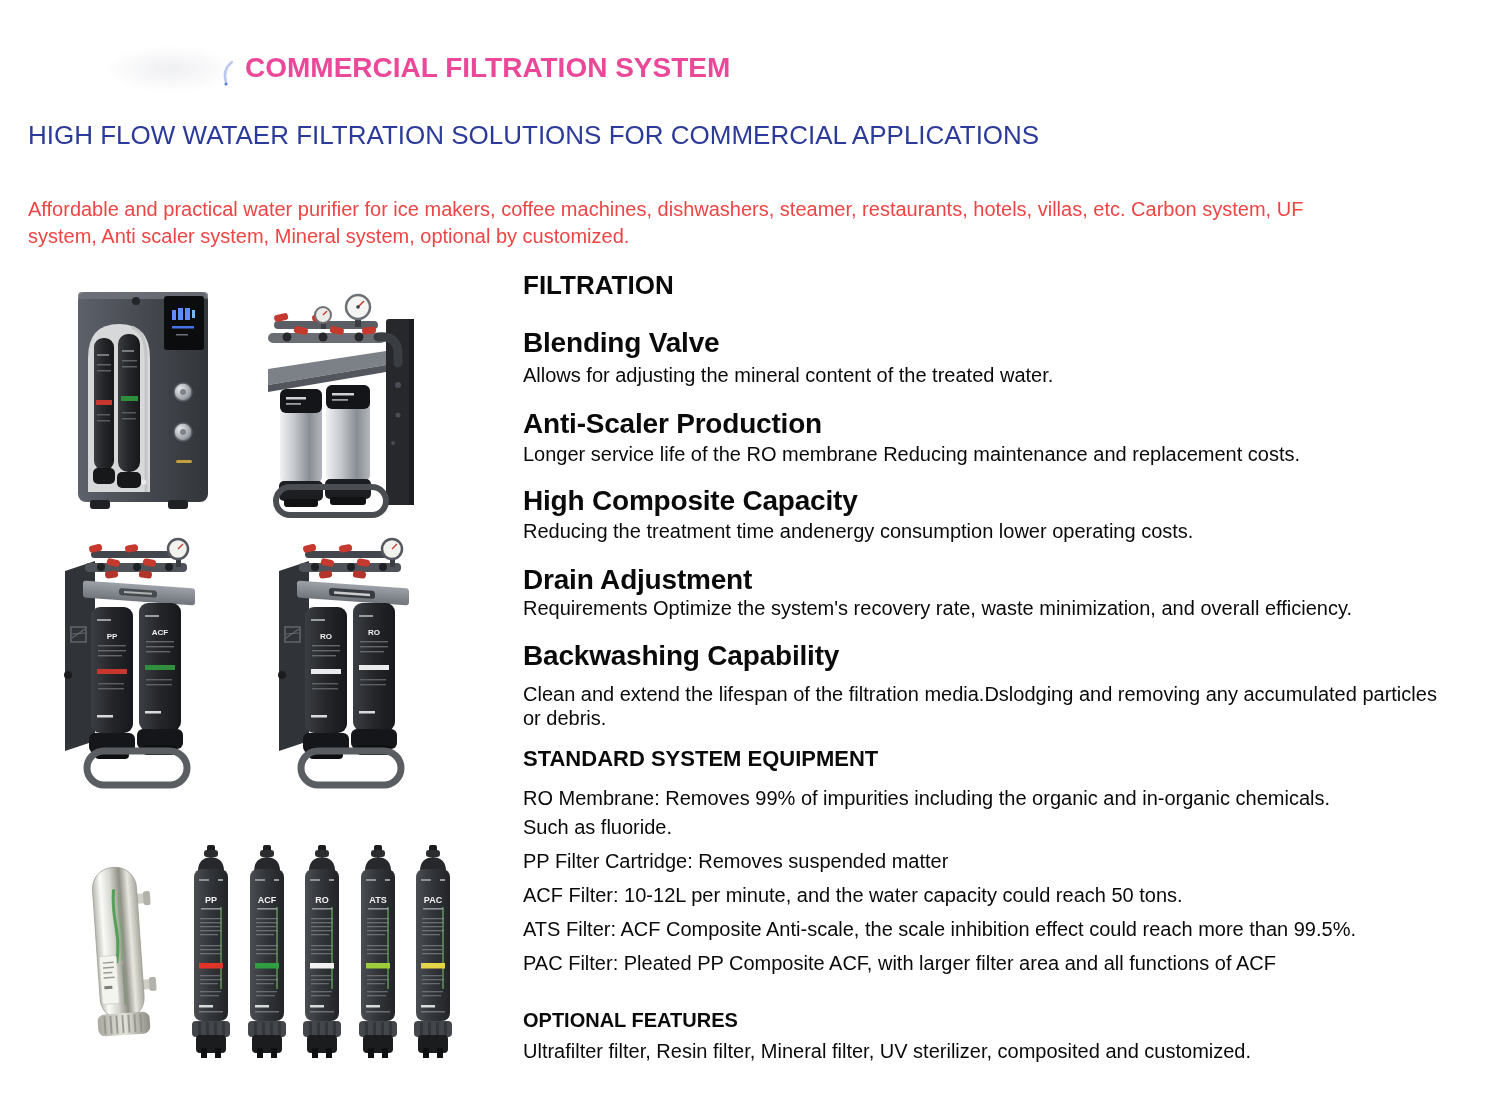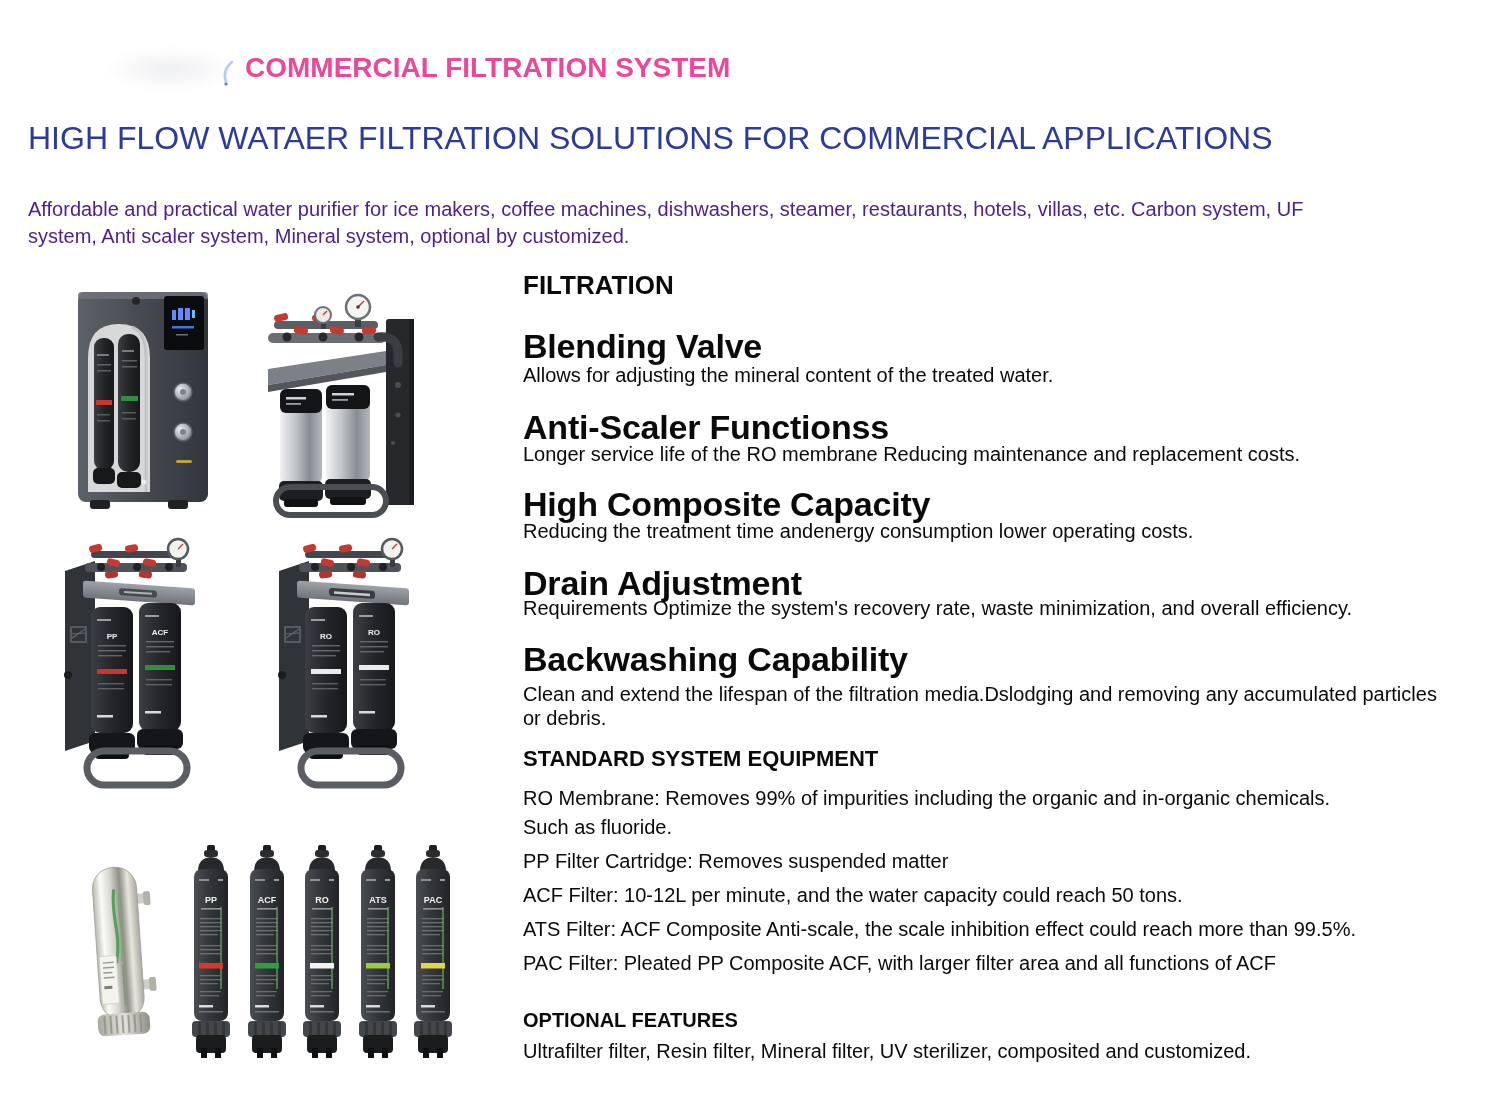--- a/index.html
+++ b/index.html
@@ -11,29 +11,29 @@
   
   .watermark{
     left:103px;top:46px;width:135px;height:46px;border-radius:50%;
     background:radial-gradient(closest-side, rgba(208,210,218,0.35), rgba(255,255,255,0));
     filter:blur(2px);
   }
   .title{
     left:245px;top:52px;font-size:28px;font-weight:bold;color:#ec4899;letter-spacing:0px;white-space:nowrap;
   }
   .subtitle{
-    left:28px;top:120px;font-size:32px;color:#2c3b99;white-space:nowrap;
+    left:28px;top:120px;font-size:26px;color:#2c3b99;white-space:nowrap;
   }
   .intro{
-    left:28px;top:196px;width:1462px;font-size:20px;line-height:27px;color:#4c1d95;white-space:pre-line;
+    left:28px;top:196px;width:1462px;font-size:20px;line-height:27px;color:#ef4444;white-space:pre-line;
   }
   
   .rc{left:523px;width:960px;}
   .h-main{font-size:26px;font-weight:bold;white-space:nowrap;}
-  .h-sec{font-size:34px;font-weight:bold;white-space:nowrap;letter-spacing:-0.2px;}
+  .h-sec{font-size:28px;font-weight:bold;white-space:nowrap;letter-spacing:-0.2px;}
   .h-sub{font-size:22px;font-weight:bold;white-space:nowrap;}
   .h-opt{font-size:20px;font-weight:bold;white-space:nowrap;}
   .body-txt{font-size:20px;line-height:24px;white-space:pre-line;}
   .equip-txt{font-size:20px;line-height:29px;white-space:pre-line;}
   
   .img{position:absolute;}
   svg text{font-family:"Liberation Sans", sans-serif;}
 </style>
 </head>
 <body>
@@ -47,21 +47,21 @@
 <div class="abs title">COMMERCIAL FILTRATION SYSTEM</div>
 <div class="abs subtitle">HIGH FLOW WATAER FILTRATION SOLUTIONS FOR COMMERCIAL APPLICATIONS</div>
 <div class="abs intro">Affordable and practical water purifier for ice makers, coffee machines, dishwashers, steamer, restaurants, hotels, villas, etc. Carbon system, UF
 system, Anti scaler system, Mineral system, optional by customized.</div>
 
 <div class="abs rc h-main" style="top:270px;">FILTRATION</div>
 
 <div class="abs rc h-sec" style="top:327px;">Blending Valve</div>
 <div class="abs rc body-txt" style="top:363px;">Allows for adjusting the mineral content of the treated water.</div>
 
-<div class="abs rc h-sec" style="top:408px;">Anti-Scaler Functionss</div>
+<div class="abs rc h-sec" style="top:408px;">Anti-Scaler Production</div>
 <div class="abs rc body-txt" style="top:442px;">Longer service life of the RO membrane Reducing maintenance and replacement costs.</div>
 
 <div class="abs rc h-sec" style="top:485px;">High Composite Capacity</div>
 <div class="abs rc body-txt" style="top:519px;">Reducing the treatment time andenergy consumption lower operating costs.</div>
 
 <div class="abs rc h-sec" style="top:564px;">Drain Adjustment</div>
 <div class="abs rc body-txt" style="top:596px;">Requirements Optimize the system's recovery rate, waste minimization, and overall efficiency.</div>
 
 <div class="abs rc h-sec" style="top:640px;">Backwashing Capability</div>
 <div class="abs rc body-txt" style="top:682px;">Clean and extend the lifespan of the filtration media.Dslodging and removing any accumulated particles

